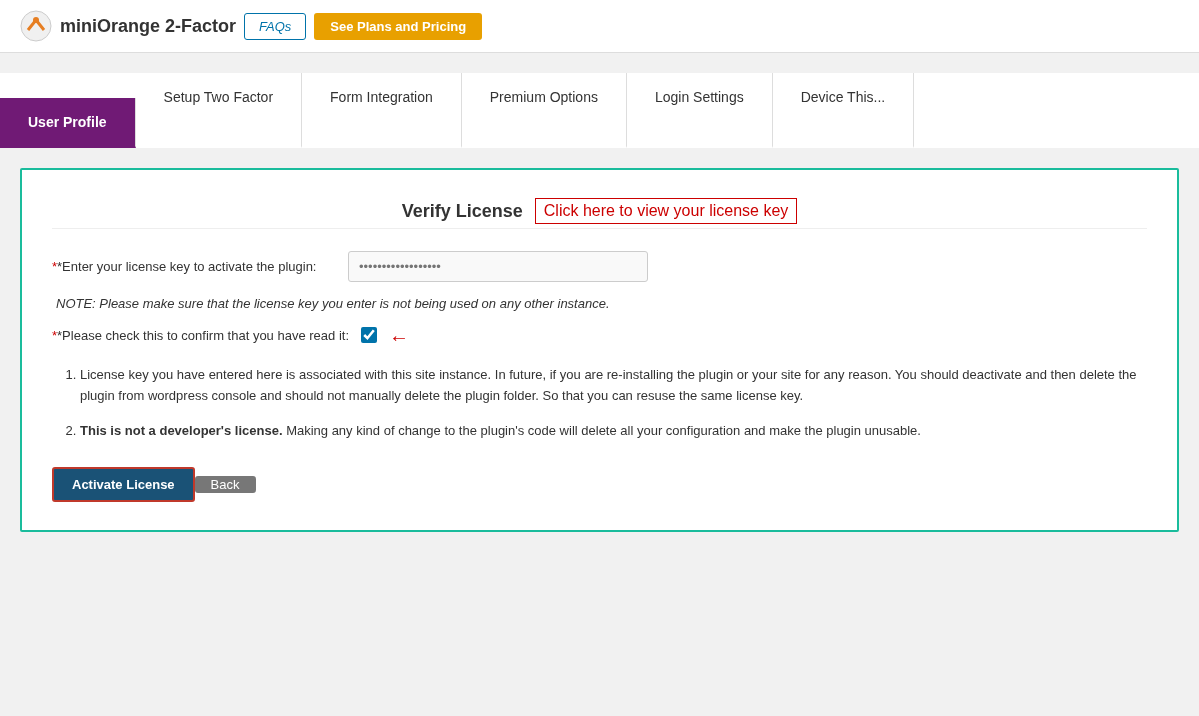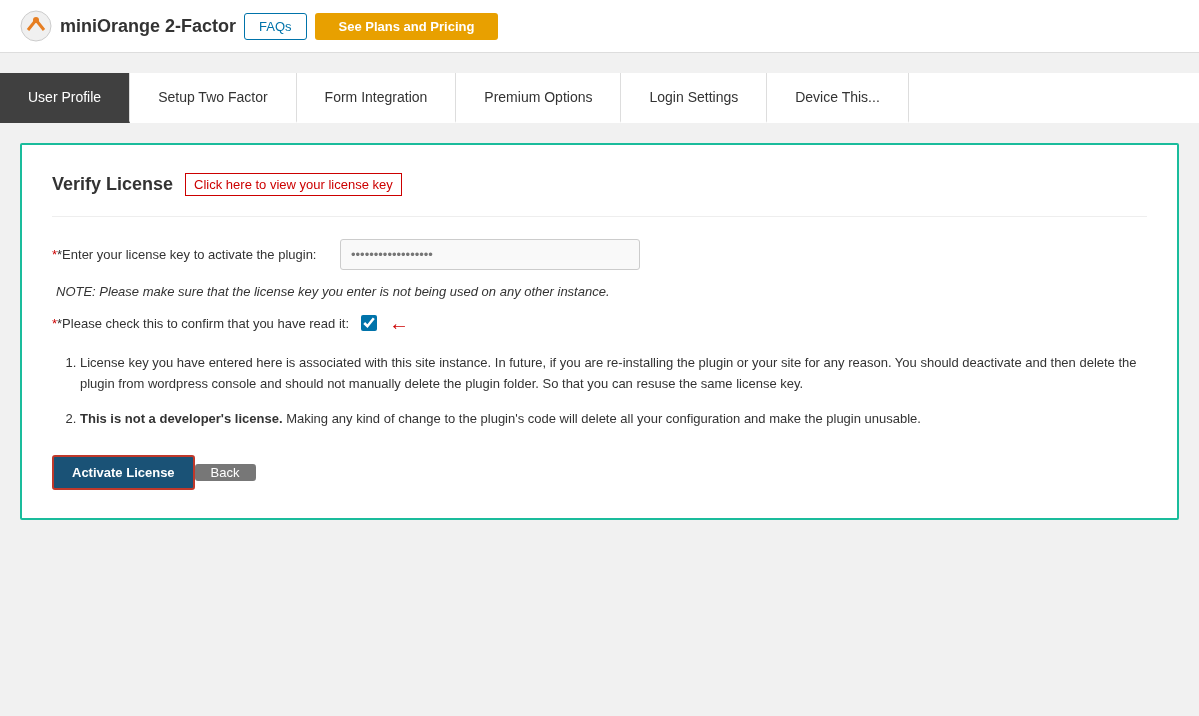--- a/index.html
+++ b/index.html
@@ -34,26 +34,27 @@
       color: #333;
     }
     .btn-faqs {
       border: 1px solid #0073aa;
       background: #fff;
       color: #0073aa;
       padding: 5px 14px;
       border-radius: 3px;
       cursor: pointer;
       font-size: 13px;
+      font-style: italic;
     }
     .btn-plans {
       background: #e8a000;
       color: #fff;
       border: none;
-      padding: 6px 24px;
+      padding: 6px 16px;
       border-radius: 3px;
       cursor: pointer;
       font-size: 13px;
       font-weight: 600;
     }
 
     
     .spacer { height: 20px; }
 
     
@@ -67,69 +68,71 @@
       padding: 16px 28px;
       cursor: pointer;
       font-size: 14px;
       border-right: 1px solid #ddd;
       color: #333;
       background: #fff;
       white-space: nowrap;
       border-bottom: 2px solid transparent;
     }
     .tab.active {
-      background: #404040;
+      background: #701a75;
       color: #fff;
-      font-weight: 400;
+      font-weight: 700;
+      margin-top: 25px;
     }
 
     
     .main {
       padding: 20px;
     }
     .card {
       background: #fff;
       border: 2px solid #1abc9c;
       border-radius: 2px;
       padding: 28px 30px;
     }
 
     
     .verify-license-header {
       display: flex;
       align-items: center;
       gap: 12px;
-      margin-bottom: 20px;
+      margin-bottom: 4px;
+      justify-content: center;
     }
     .verify-license-title {
       font-size: 18px;
       font-weight: 600;
       color: #333;
     }
     .license-link {
       border: 1px solid #c00;
       color: #c00;
       padding: 3px 8px;
-      font-size: 13px;
+      font-size: 16px;
       cursor: pointer;
       text-decoration: none;
       display: inline-block;
     }
     .divider {
       border: none;
       border-top: 1px solid #eee;
       margin-bottom: 22px;
     }
 
     
     .form-row {
       display: flex;
       align-items: center;
       margin-bottom: 14px;
-      gap: 8px;
+      gap: 16px;
     }
     .form-label {
       font-size: 13px;
       color: #333;
       min-width: 280px;
     }
     .license-input {
       width: 300px;
       padding: 7px 10px;
       border: 1px solid #ccc;

